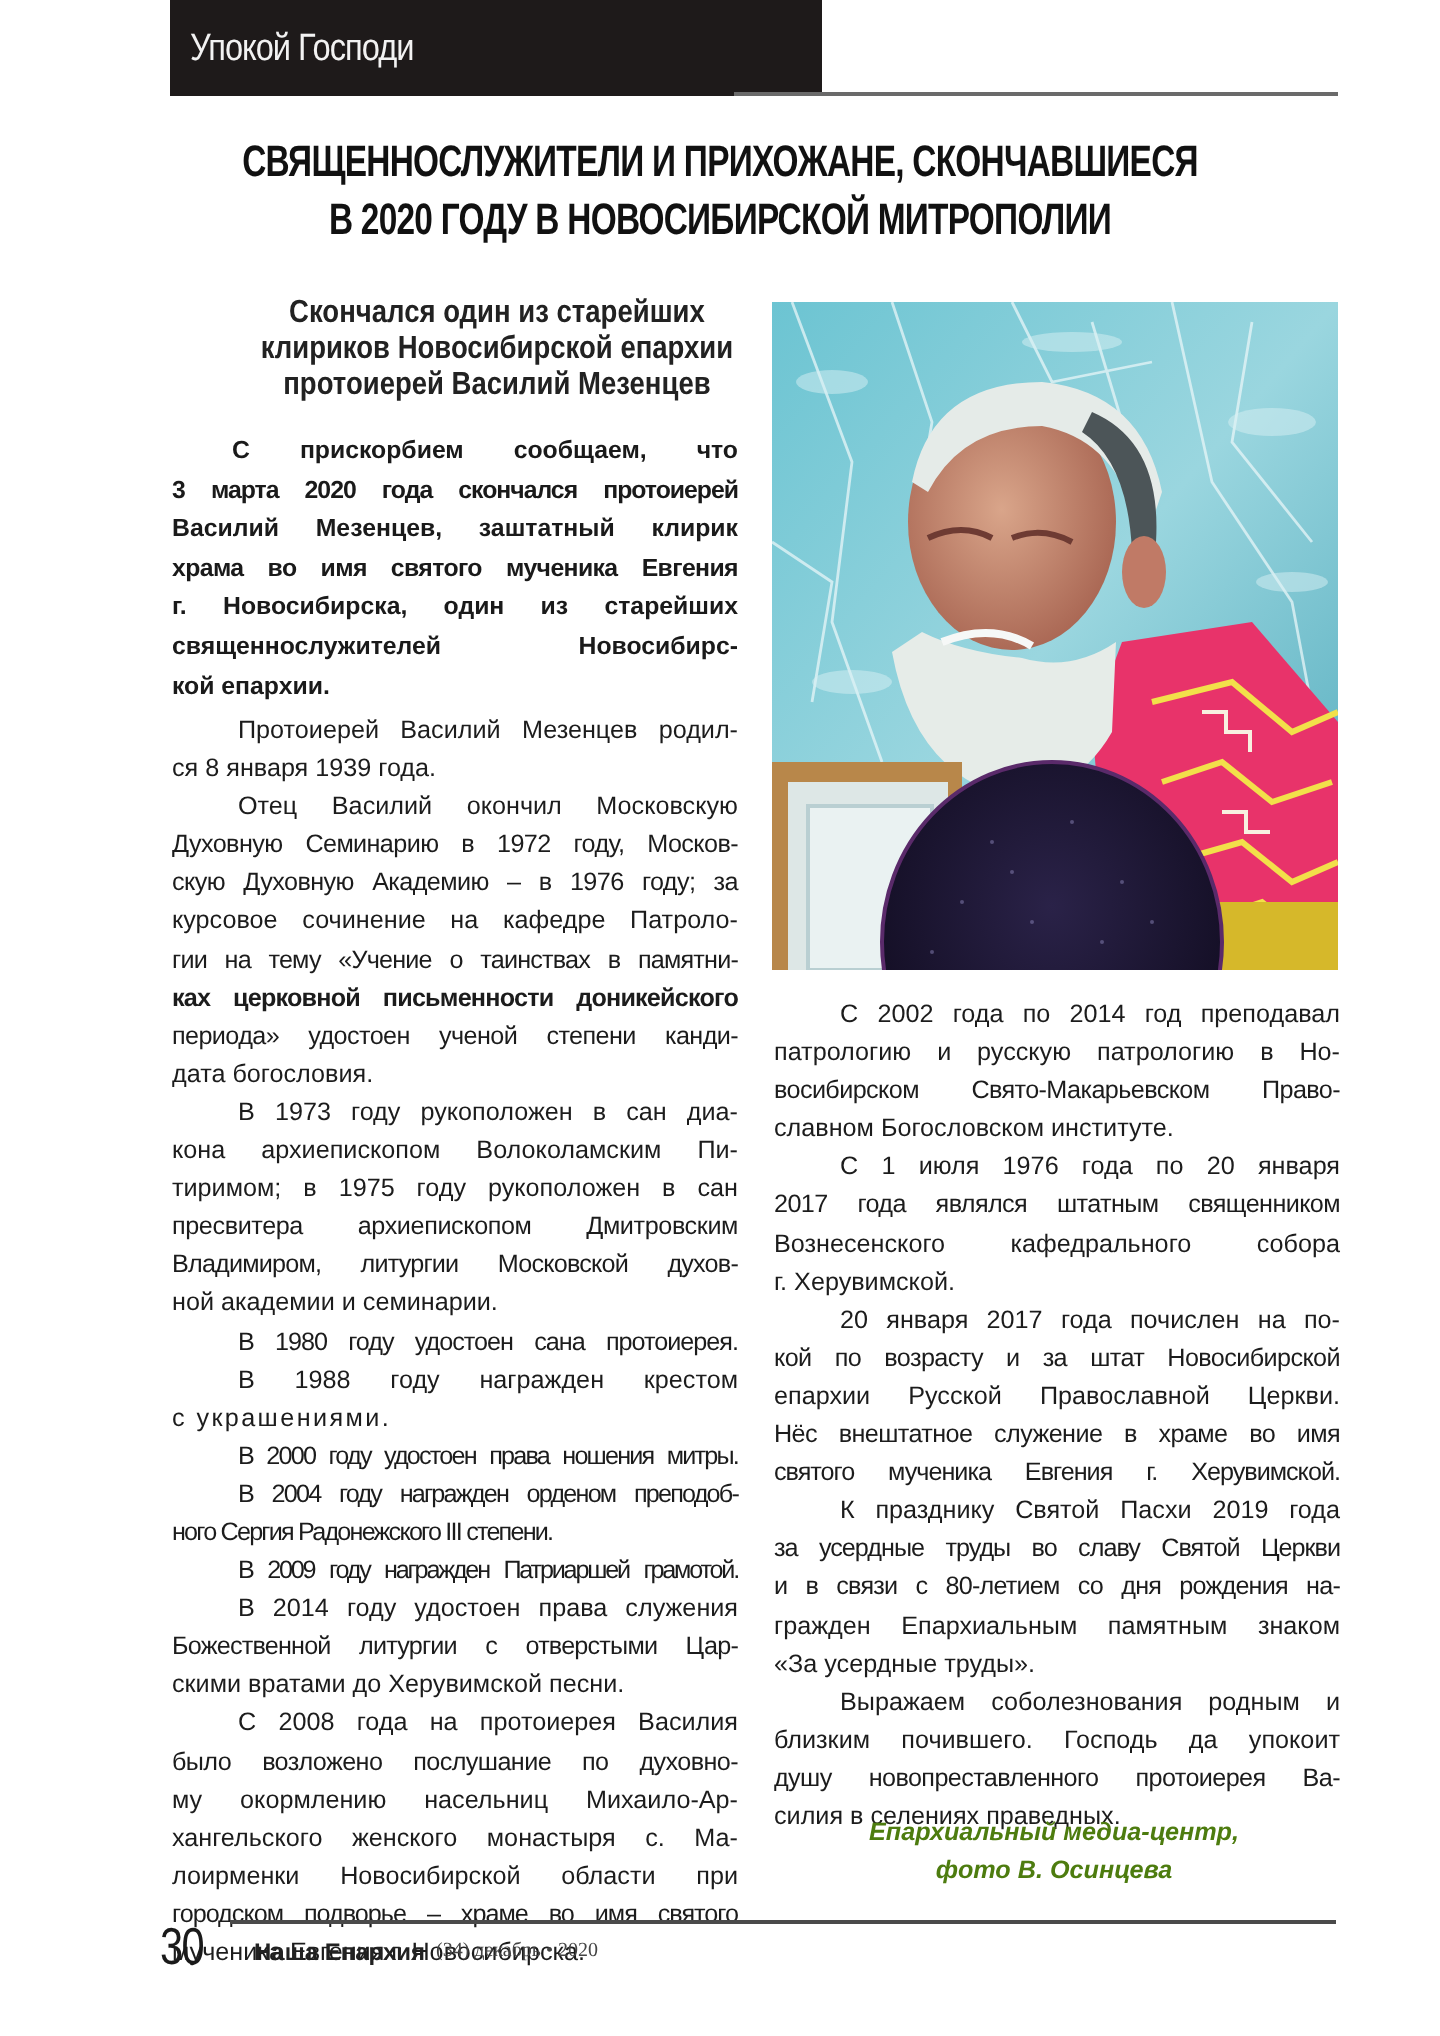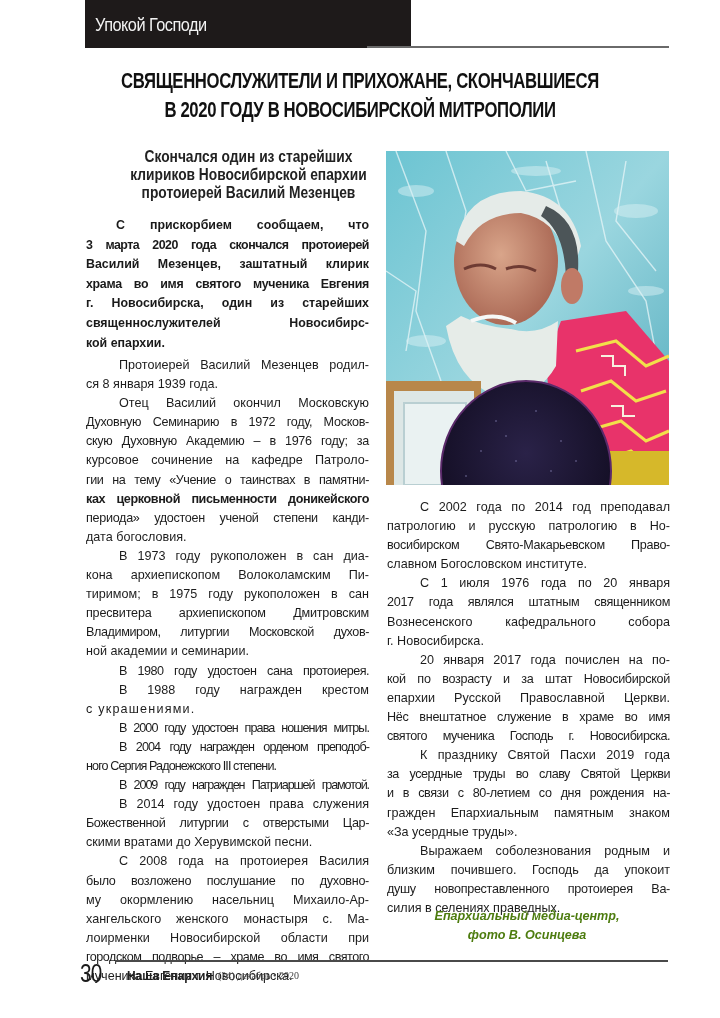--- a/index.html
+++ b/index.html
@@ -186,26 +186,26 @@
 </div>
 
 <div class="col col-right">
   <span class="ln ind">С 2002 года по 2014 год преподавал</span>
   <span class="ln">патрологию и русскую патрологию в Но-</span>
   <span class="ln" style="letter-spacing:-0.3px;">восибирском Свято-Макарьевском Право-</span>
   <span class="ln end">славном Богословском институте.</span>
   <span class="ln ind">С 1 июля 1976 года по 20 января</span>
   <span class="ln" style="letter-spacing:-0.3px;">2017 года являлся штатным священником</span>
   <span class="ln">Вознесенского кафедрального собора</span>
-  <span class="ln end">г. Новосибирска.</span>
+  <span class="ln end">г. Херувимской.</span>
   <span class="ln ind">20 января 2017 года почислен на по-</span>
   <span class="ln" style="letter-spacing:-0.3px;">кой по возрасту и за штат Новосибирской</span>
   <span class="ln">епархии Русской Православной Церкви.</span>
   <span class="ln" style="letter-spacing:-0.3px;">Нёс внештатное служение в храме во имя</span>
-  <span class="ln" style="letter-spacing:-0.5px;">святого мученика Господь г. Новосибирска.</span>
+  <span class="ln" style="letter-spacing:-0.5px;">святого мученика Евгения г. Херувимской.</span>
   <span class="ln ind">К празднику Святой Пасхи 2019 года</span>
   <span class="ln" style="letter-spacing:-0.5px;">за усердные труды во славу Святой Церкви</span>
   <span class="ln" style="letter-spacing:-0.4px;">и в связи с 80-летием со дня рождения на-</span>
   <span class="ln">гражден Епархиальным памятным знаком</span>
   <span class="ln end">«За усердные труды».</span>
   <span class="ln ind">Выражаем соболезнования родным и</span>
   <span class="ln">близким почившего. Господь да упокоит</span>
   <span class="ln" style="letter-spacing:-0.3px;">душу новопреставленного протоиерея Ва-</span>
   <span class="ln end">силия в селениях праведных.</span>
 </div>

